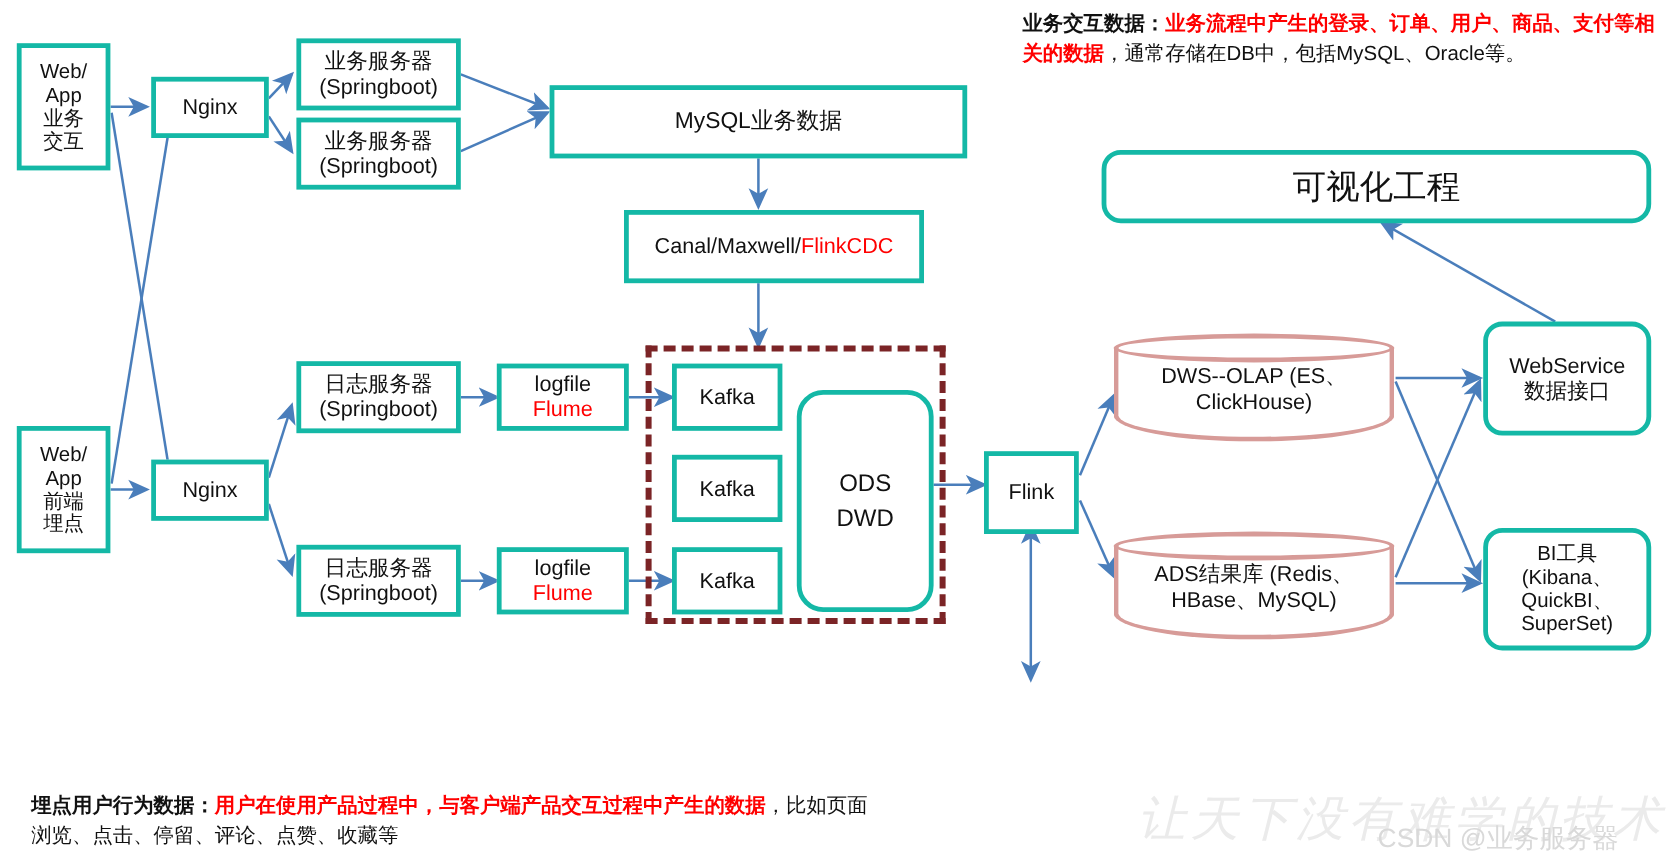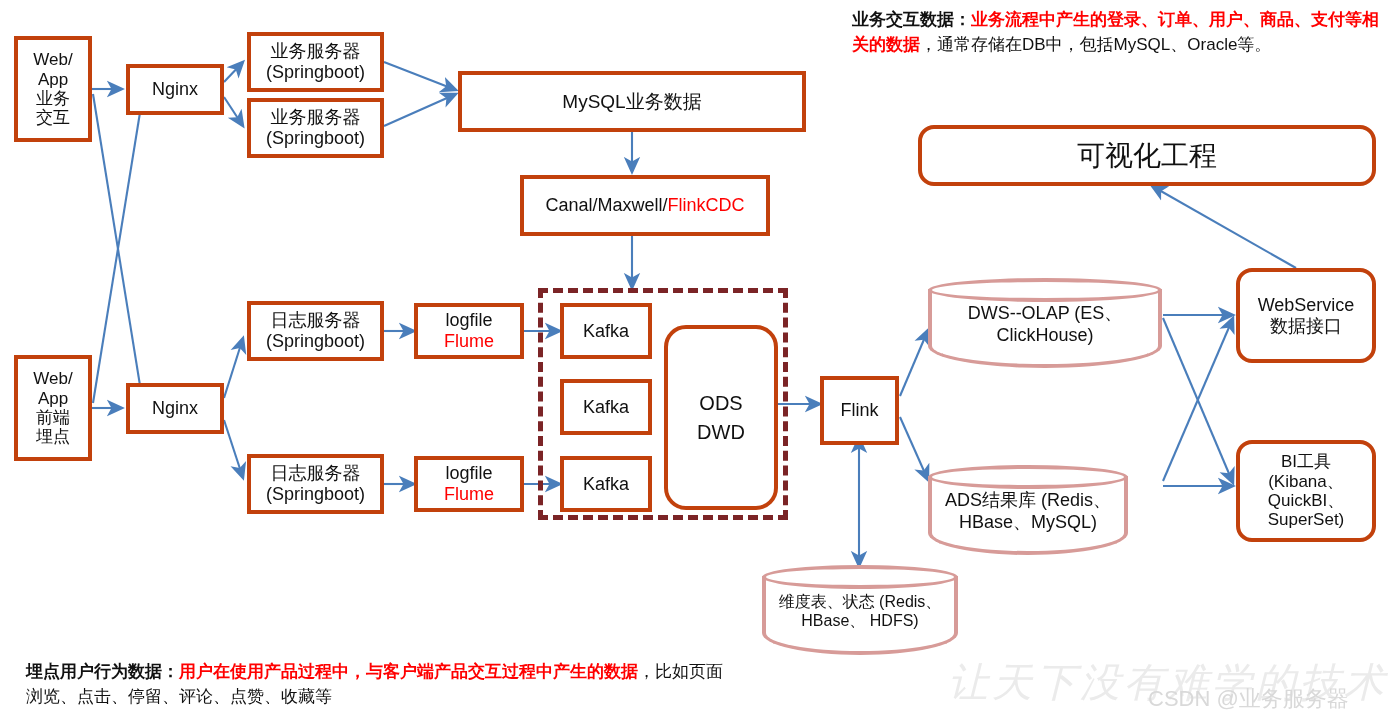--- a/index.html
+++ b/index.html
@@ -6,21 +6,21 @@
   body{
     font-family:"Liberation Sans","DejaVu Sans",sans-serif;
     width:1397px;height:719px;position:relative;overflow:hidden;
   }
   #stage{position:absolute;left:0;top:0;width:1397px;height:719px;}
   svg#wires{position:absolute;left:0;top:0;width:1397px;height:719px;pointer-events:none;}
 
   
   .node{
     position:absolute;box-sizing:border-box;
-    border:4px solid #c2410c;background:#ffffff;
+    border:4px solid #14b8a6;background:#ffffff;
     display:flex;flex-direction:column;align-items:center;justify-content:center;
     text-align:center;color:#111111;line-height:1.14;
     font-size:18px;z-index:3;
   }
   .node .ln{display:block;white-space:nowrap;}
   .rounded{border-radius:16px;}
   .rounded-lg{border-radius:22px;}
   .red{color:#ff0000;}
 
   
@@ -206,38 +206,29 @@
 
   <div class="cyl" style="left:928px;top:278px;width:234px;height:90px;">
     <div class="body"></div>
     <div class="top"></div>
     <div class="label">
       <span class="ln">DWS--OLAP</span>
       <span class="ln">(ES、ClickHouse)</span>
     </div>
   </div>
 
-  <div class="cyl" style="left:928px;top:465px;width:200px;height:90px;">
+  <div class="cyl" style="left:928px;top:443px;width:234px;height:90px;">
     <div class="body"></div>
     <div class="top"></div>
     <div class="label">
       <span class="ln">ADS结果库</span>
       <span class="ln">(Redis、HBase、MySQL)</span>
     </div>
   </div>
 
-  <div class="cyl" style="left:762px;top:565px;width:196px;height:90px;">
-    <div class="body"></div>
-    <div class="top"></div>
-    <div class="label" style="font-size:16px;">
-      <span class="ln">维度表、状态</span>
-      <span class="ln">(Redis、HBase、</span>
-      <span class="ln">HDFS)</span>
-    </div>
-  </div>
 
   <div class="node rounded" style="left:1236px;top:268px;width:140px;height:95px;">
     <span class="ln">WebService</span>
     <span class="ln">数据接口</span>
   </div>
 
   <div class="node rounded" style="left:1236px;top:440px;width:140px;height:102px;font-size:17px;text-align:right;">
     <span class="ln">BI工具</span>
     <span class="ln">(Kibana、</span>
     <span class="ln">QuickBI、</span>

